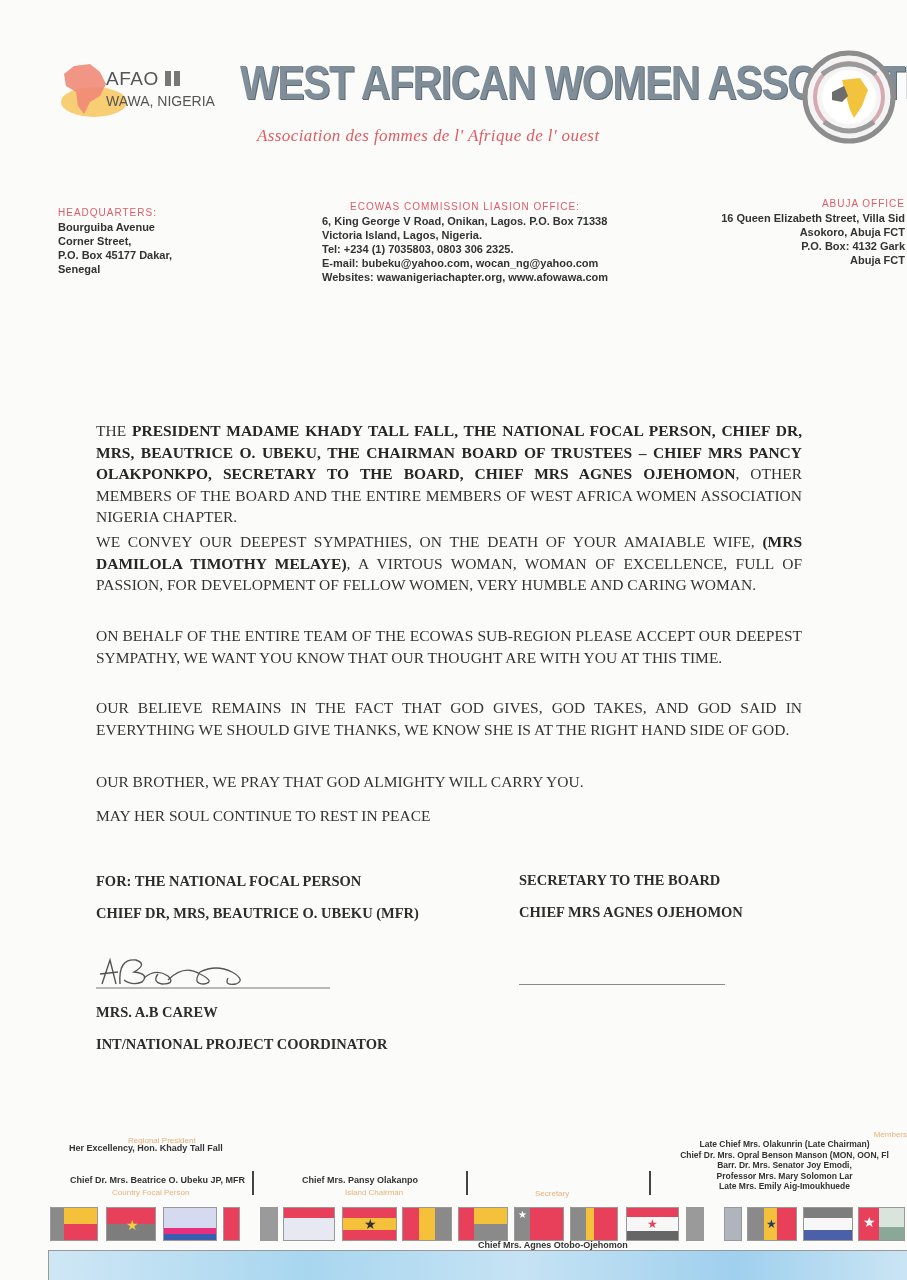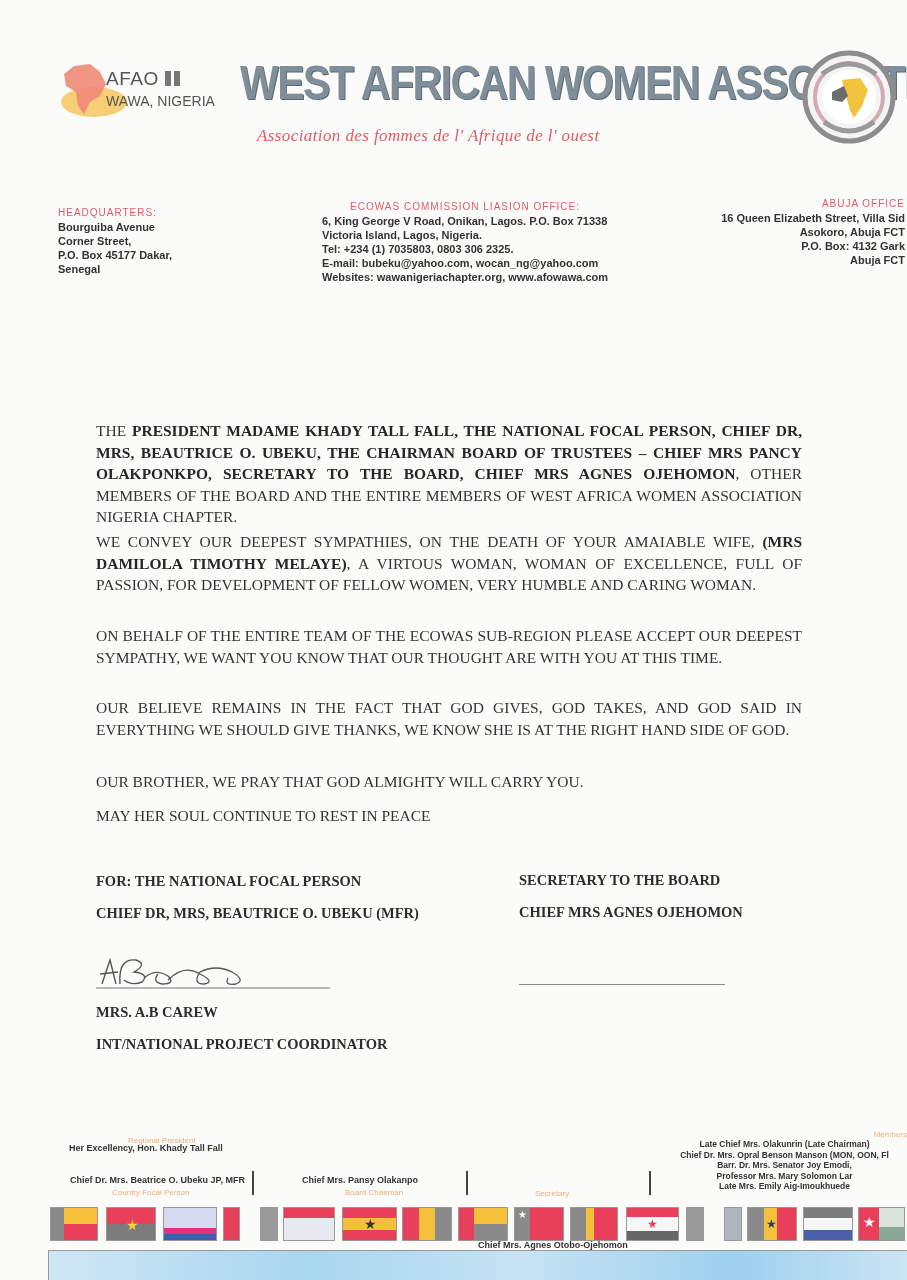--- a/index.html
+++ b/index.html
@@ -170,21 +170,21 @@
 <div class="abs sig-label sig-title">INT/NATIONAL PROJECT COORDINATOR</div>
 
 <div class="abs footer-name f-pres">Her Excellency, Hon. Khady Tall Fall</div>
 <div class="abs footer-role f-pres-role">Regional President</div>
 
 <div class="abs footer-name f-nfp">Chief Dr. Mrs. Beatrice O. Ubeku JP, MFR</div>
 <div class="abs footer-role f-nfp-role">Country Focal Person</div>
 <div class="abs vbar vb1"></div>
 
 <div class="abs footer-name f-chair">Chief Mrs. Pansy Olakanpo</div>
-<div class="abs footer-role f-chair-role">Board Chairman</div>
+<div class="abs footer-role f-chair-role">Island Chairman</div>
 <div class="abs vbar vb2"></div>
 
 <div class="abs footer-name f-sec">Chief Mrs. Agnes Otobo-Ojehomon</div>
 <div class="abs footer-role f-sec-role">Secretary</div>
 <div class="abs vbar vb3"></div>
 
 <div class="abs members">
   <span class="footer-role">Members</span>
   <span class="footer-name">Late Chief Mrs. Olakunrin (Late Chairman)</span>
   <span class="footer-name">Chief Dr. Mrs. Opral Benson Manson (MON, OON, Fl</span>

